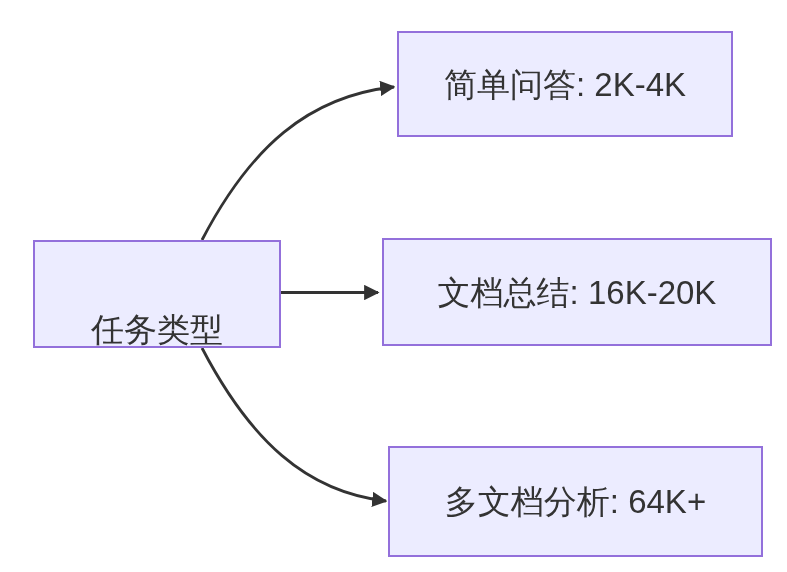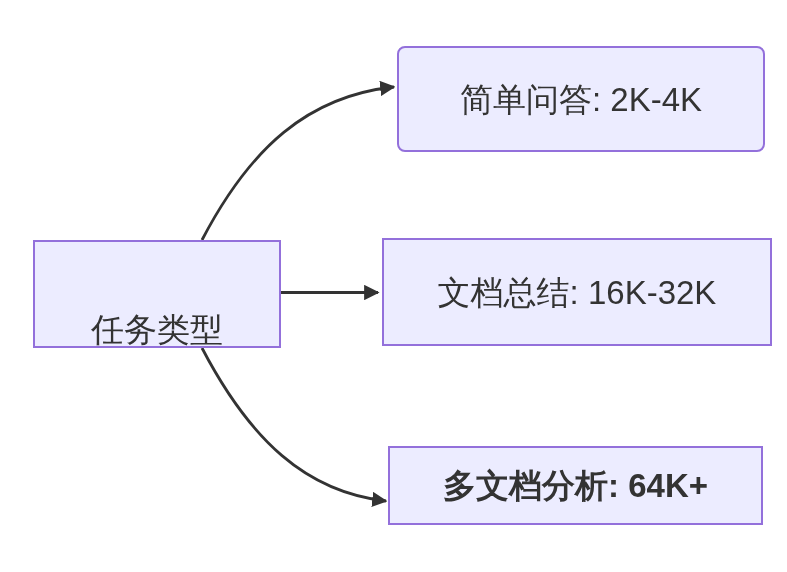--- a/index.html
+++ b/index.html
@@ -37,23 +37,23 @@
     justify-content: center;
     background: var(--node-fill);
     border: 2px solid var(--node-border);
     color: var(--text);
     font-size: 33px;
     line-height: 1;
     white-space: nowrap;
     text-align: center;
   }
   .node-root   { left: 33px;  top: 240px; width: 248px; height: 108px; align-items: flex-end; }
-  .node-child1 { left: 397px; top: 46px;  width: 368px; height: 106px; border-radius: 8px; }
+  .node-child1 { left: 397px; top: 31px;  width: 336px; height: 106px; }
   .node-child2 { left: 382px; top: 238px; width: 390px; height: 108px; }
-  .node-child3 { left: 388px; top: 446px; width: 375px; height: 79px; font-weight: bold; }
+  .node-child3 { left: 388px; top: 446px; width: 375px; height: 111px; }
 </style>
 </head>
 <body>
 
 <div class="canvas">
 
   <svg class="edges" viewBox="0 0 787 572" width="787" height="572" aria-hidden="true">
     <defs>
       <marker id="arrowhead" viewBox="0 0 10 10" refX="9" refY="5" markerWidth="5.5" markerHeight="5.5" orient="auto-start-reverse">
         <path class="arrowhead" d="M0,0 L10,5 L0,10 z"></path>
@@ -66,20 +66,20 @@
 
   <div class="node node-root">
     <span>任务类型</span>
   </div>
 
   <div class="node node-child1">
     <span>简单问答: 2K-4K</span>
   </div>
 
   <div class="node node-child2">
-    <span>文档总结: 16K-32K</span>
+    <span>文档总结: 16K-20K</span>
   </div>
 
   <div class="node node-child3">
     <span>多文档分析: 64K+</span>
   </div>
 
 </div>
 
 </body></html>

